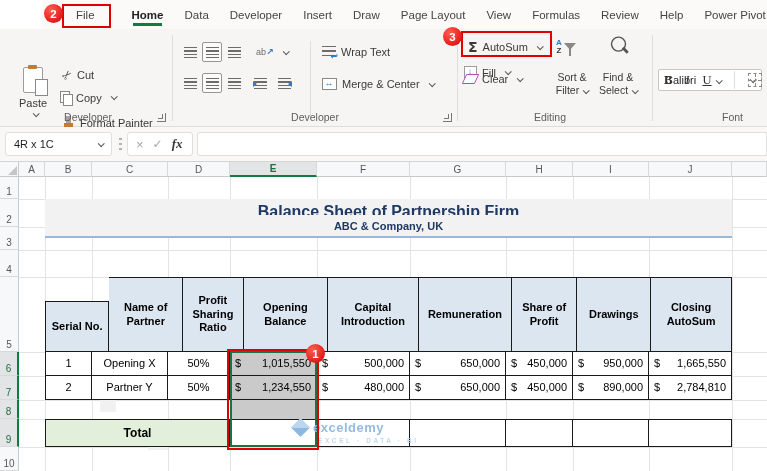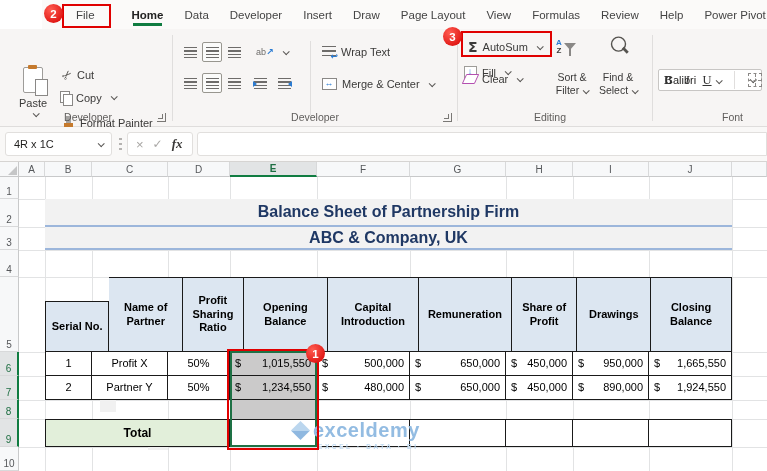--- a/index.html
+++ b/index.html
@@ -98,21 +98,21 @@
   
   .sel-gray8 { position:absolute; left:231px; top:238px; width:85px; height:19px; background:#CBCACA; }
   .sel-green { position:absolute; left:230px; top:189px; width:87px; height:96px; border:2px solid #1E7145; pointer-events:none; }
   .redbox { position:absolute; border:2.6px solid #E00000; pointer-events:none; z-index:50; }
   .badge { position:absolute; width:19px; height:19px; border-radius:50%; background:radial-gradient(circle at 35% 30%, #FF5C51, #D60000); color:#fff; font-weight:bold; font-size:11.5px; display:flex; align-items:center; justify-content:center; z-index:60; }
 
   
   .wm { position:absolute; left:292px; top:257px; width:180px; z-index:5; }
   .wm-row { display:flex; align-items:center; gap:4px; }
   .wm-diamond { width:17px; height:17px; background:linear-gradient(135deg,#BBD6EE 50%,#8FB8E0 50%); transform:rotate(45deg) scale(.8); }
-  .wm-brand { font-size:20px; font-weight:bold; color:#93BCE2; letter-spacing:.5px; }
+  .wm-brand { font-size:13px; font-weight:bold; color:#93BCE2; letter-spacing:.5px; }
   .wm-tag { font-size:6.5px; letter-spacing:2.6px; color:#BFD9F0; font-weight:bold; margin:1px 0 0 26px; }
 
   .wrap-ic { width:14px; height:12px; position:relative; background:repeating-linear-gradient(#6E6C6A 0 1.3px, transparent 1.3px 4.5px); }
   .wrap-ic:after { content:"↩"; position:absolute; right:-2px; bottom:-3px; color:#2B7CD3; font-size:9px; font-weight:bold; }
   .merge-ic { width:15px; height:12px; border:1.2px solid #8A8886; background:#fff; position:relative; }
   .merge-ic:after { content:"↔"; position:absolute; left:1.5px; top:-1px; font-size:9px; color:#2B7CD3; font-weight:bold; }
   .orient-ic { font-size:9px; color:#6E6C6A; position:relative; }
   .orient-ic:after { content:"↗"; color:#2B7CD3; font-size:9px; font-weight:bold; }
   .indent-ic { width:13px; height:11px; position:relative; background:repeating-linear-gradient(#6E6C6A 0 1.4px, transparent 1.4px 3.4px); }
   .indent-ic:after { content:""; position:absolute; left:-1px; top:3px; border-top:3px solid transparent; border-bottom:3px solid transparent; }
@@ -325,37 +325,37 @@
   <div class="gh" style="top:190px;"></div>
     <div class="gh" style="top:214px;"></div>
   <div class="gh" style="top:238px;"></div>
     <div class="gh" style="top:257px;"></div>
   <div class="gh" style="top:285px;"></div>
 
   <div class="artifact" style="left:100px; top:222px; width:16px; height:28px;"></div>
   <div class="artifact" style="left:148px; top:260px; width:20px; height:28px;"></div>
 
   <div class="title-row" style="top:37px; height:28px; font-size:16px;">Balance Sheet of Partnership Firm</div>
-  <div class="title-row" style="top:65px; height:23px; font-size:16px;">ABC &amp; Company, UK</div>
+  <div class="title-row" style="top:53px; height:23px; font-size:11px;">ABC &amp; Company, UK</div>
 
   <div class="trow" style="top:115px; height:75px;">
     <div class="tcell hdrcell first" style="width:66px;margin-top:24px;">Serial No.</div>
     <div class="tcell hdrcell" style="width:76px;">Name of Partner</div>
     <div class="tcell hdrcell" style="width:62px;">Profit Sharing Ratio</div>
     <div class="tcell hdrcell" style="width:87px;">Opening Balance</div>
     <div class="tcell hdrcell" style="width:93px;">Capital Introduction</div>
     <div class="tcell hdrcell" style="width:96px; padding:0;">Remuneration</div>
     <div class="tcell hdrcell" style="width:67px;">Share of Profit</div>
     <div class="tcell hdrcell" style="width:76px;">Drawings</div>
-    <div class="tcell hdrcell" style="width:83px;">Closing Balance</div>
+    <div class="tcell hdrcell" style="width:83px;">Closing AutoSum</div>
   </div>
 
   <div class="trow datarow" style="top:190px; height:24px;">
     <div class="tcell first" style="width:47px;">1</div>
-    <div class="tcell" style="width:76px;">Profit X</div>
+    <div class="tcell" style="width:76px;">Opening X</div>
     <div class="tcell" style="width:62px;">50%</div>
     <div class="tcell money graycell" style="width:87px;">
         <span class="cur">$</span>
         <span class="val">1,015,550</span>
       </div>
     <div class="tcell money" style="width:93px;">
         <span class="cur">$</span>
         <span class="val">500,000</span>
       </div>
     <div class="tcell money" style="width:96px;">
@@ -395,21 +395,21 @@
     <div class="tcell money" style="width:67px;">
         <span class="cur">$</span>
         <span class="val">450,000</span>
       </div>
     <div class="tcell money" style="width:76px;">
         <span class="cur">$</span>
         <span class="val">890,000</span>
       </div>
     <div class="tcell money" style="width:83px;">
         <span class="cur">$</span>
-        <span class="val">1,924,550</span>
+        <span class="val">2,784,810</span>
       </div>
   </div>
 
   <div class="sel-gray8"></div>
 
   <div class="trow" style="top:257px; height:28px;">
     <div class="tcell total-cell first" style="width:185px;">Total</div>
     <div class="tcell" style="width:87px;"></div>
     <div class="tcell" style="width:93px;"></div>
     <div class="tcell" style="width:96px;"></div>

